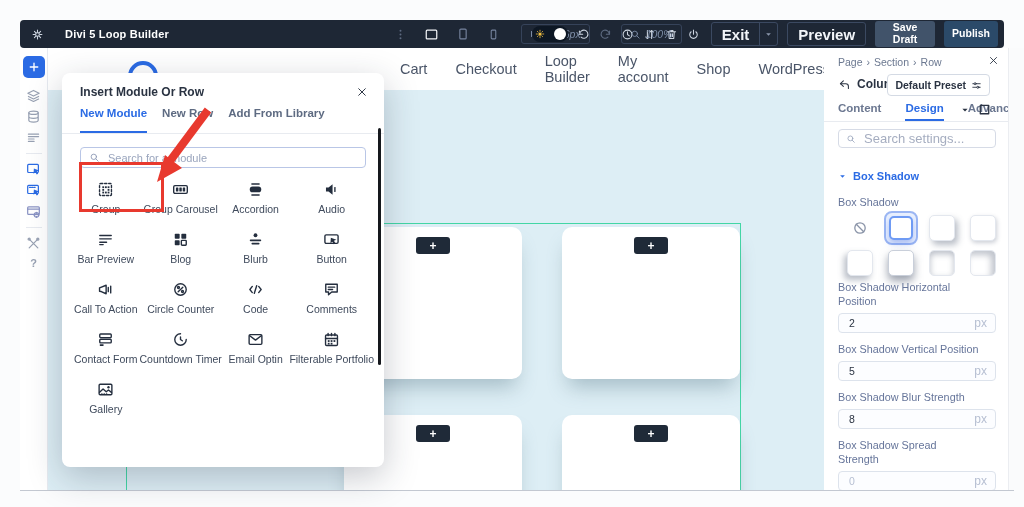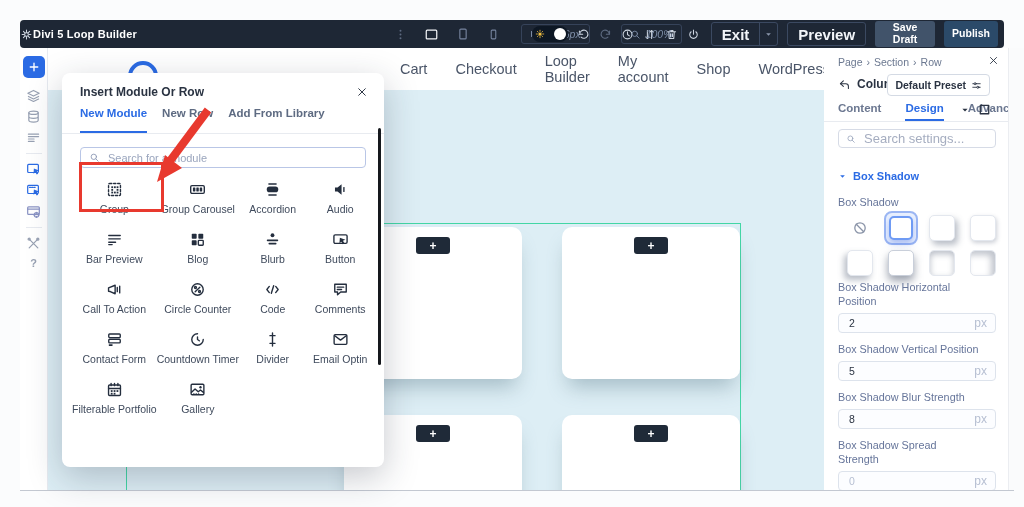--- a/index.html
+++ b/index.html
@@ -2,21 +2,21 @@
 <html><head>
 <meta charset="utf-8">
 <style>
   html,body{margin:0;padding:0;}
   body{width:1024px;height:507px;position:relative;overflow:hidden;background:#fbfcfd;
        font-family:"Liberation Sans",sans-serif;-webkit-user-select:none;}
   svg{display:block;}
   
   .topbar{position:absolute;left:20px;top:20px;width:984px;height:28px;background:#1e2735;
           border-radius:4px;display:flex;align-items:center;color:#fff;z-index:10;}
-  .tb-left{display:flex;align-items:center;gap:0;color:#aeb7c6;}
+  .tb-left{display:flex;align-items:center;gap:21px;padding-left:11px;color:#aeb7c6;}
   .tb-title{font-size:11px;font-weight:bold;color:#fff;letter-spacing:.2px;}
   .tb-center{position:absolute;left:374px;display:flex;align-items:center;gap:17px;color:#76849e;font-style:italic;}
   .tb-center .active-dev{color:#f4f6f9;}
   .tb-box{display:flex;align-items:center;gap:5px;border:1px solid #36435a;border-radius:3px;
           padding:3px 8px;font-size:10.5px;color:#7e8ea8;}
   .tb-right{margin-left:auto;display:flex;align-items:center;gap:9px;padding-right:6px;}
   .toggle{width:36px;height:16px;background:#0d1724;border-radius:9px;position:relative;}
   .toggle .sun{position:absolute;left:3px;top:3px;color:#f2c040;}
   .toggle .knob{position:absolute;right:2px;top:2px;width:12px;height:12px;border-radius:50%;background:#fff;}
   .tb-ic{color:#cdd5e0;display:flex;}
@@ -635,28 +635,20 @@
           <svg viewBox="0 0 16 16" width="17" height="17" fill="none" stroke="currentColor" stroke-width="1.3" stroke-linecap="round" stroke-linejoin="round">
             <path d="M13.4 8A5.4 5.4 0 1 1 8 2.6"></path>
             <path d="M8 5.6V8l1.7 1.2"></path>
           </svg>
         </span>
         <span class="m-lbl">Countdown Timer</span>
       </div>
       <div class="m-cell">
         <span class="m-ico">
           <svg viewBox="0 0 16 16" width="17" height="17" fill="none" stroke="currentColor" stroke-width="1.3" stroke-linecap="round" stroke-linejoin="round">
-            <path d="M8 1.8v12.4M5.6 4.4h4.8M5.6 11.6h4.8"></path>
-          </svg>
-        </span>
-        <span class="m-lbl">Divider</span>
-      </div>
-      <div class="m-cell">
-        <span class="m-ico">
-          <svg viewBox="0 0 16 16" width="17" height="17" fill="none" stroke="currentColor" stroke-width="1.3" stroke-linecap="round" stroke-linejoin="round">
             <rect x="2" y="3.4" width="12" height="9.2" rx="1"></rect>
             <path d="M2.6 4.4L8 8.6l5.4-4.2"></path>
           </svg>
         </span>
         <span class="m-lbl">Email Optin</span>
       </div>
       <div class="m-cell">
         <span class="m-ico">
           <svg viewBox="0 0 16 16" width="17" height="17" fill="none" stroke="currentColor" stroke-width="1.3" stroke-linecap="round" stroke-linejoin="round">
             <rect x="2.4" y="3.8" width="11.2" height="9.8" rx="1"></rect>

